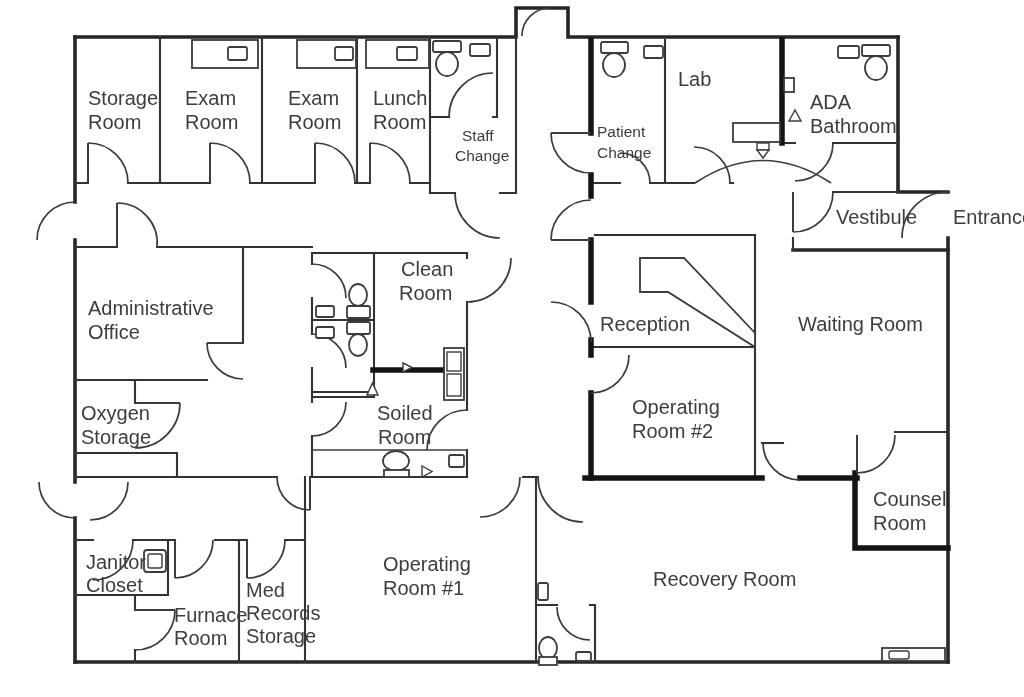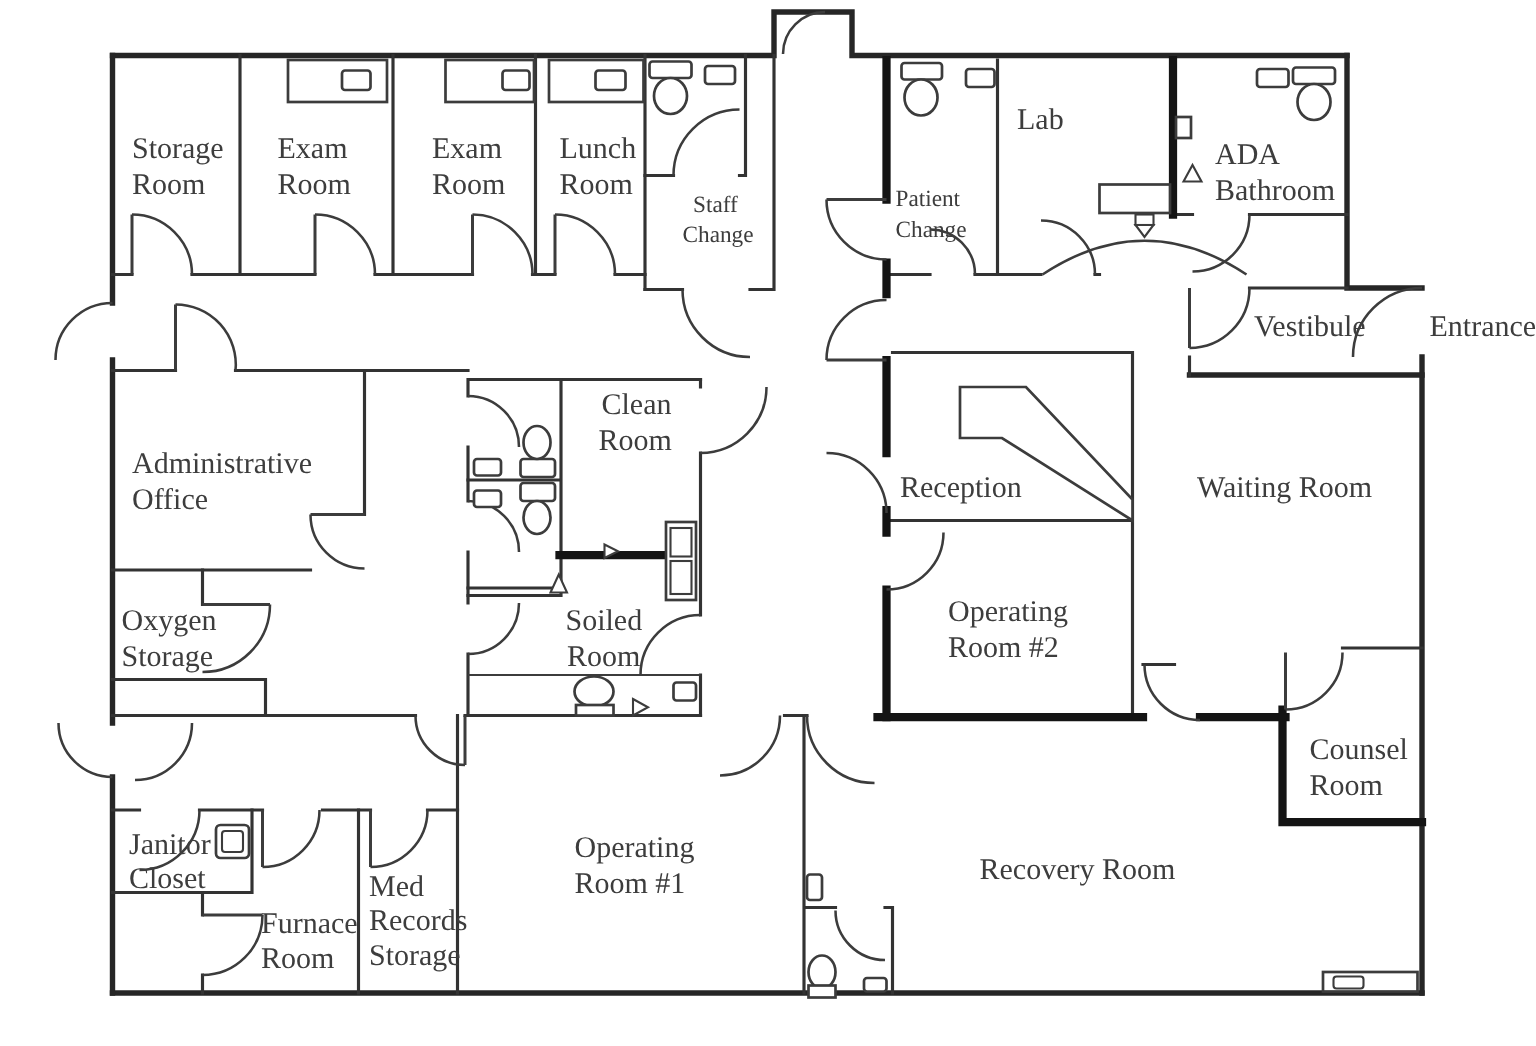--- a/index.html
+++ b/index.html
@@ -1,17 +1,17 @@
 <!DOCTYPE html>
 <html><head>
 <meta charset="utf-8">
 <style>
   html,body{margin:0;padding:0;background:#ffffff;}
   #plan-wrap{position:relative;width:1024px;height:697px;background:#ffffff;overflow:hidden;
-             font-family:Liberation Serif, serif;}
+             font-family:Liberation Sans, sans-serif;}
   svg{position:absolute;left:0;top:0;}
   .wall-ext{fill:none;stroke:#262626;stroke-width:3.6;stroke-linecap:square;}
   .wall-int{fill:none;stroke:#333333;stroke-width:2.1;stroke-linecap:square;}
   .wall-thick{fill:none;stroke:#141414;stroke-width:5.5;stroke-linecap:square;}
   .door-arc{fill:none;stroke:#3c3c3c;stroke-width:1.7;}
   .door-leaf{fill:none;stroke:#3c3c3c;stroke-width:2;}
   .fixture{fill:#ffffff;stroke:#3c3c3c;stroke-width:1.8;}
   .fixture-thin{fill:none;stroke:#3c3c3c;stroke-width:1.4;}
   .marker{fill:#ffffff;stroke:#3c3c3c;stroke-width:1.4;}
   .room-label{fill:#3d3d3d;font-size:20px;letter-spacing:0px;}

